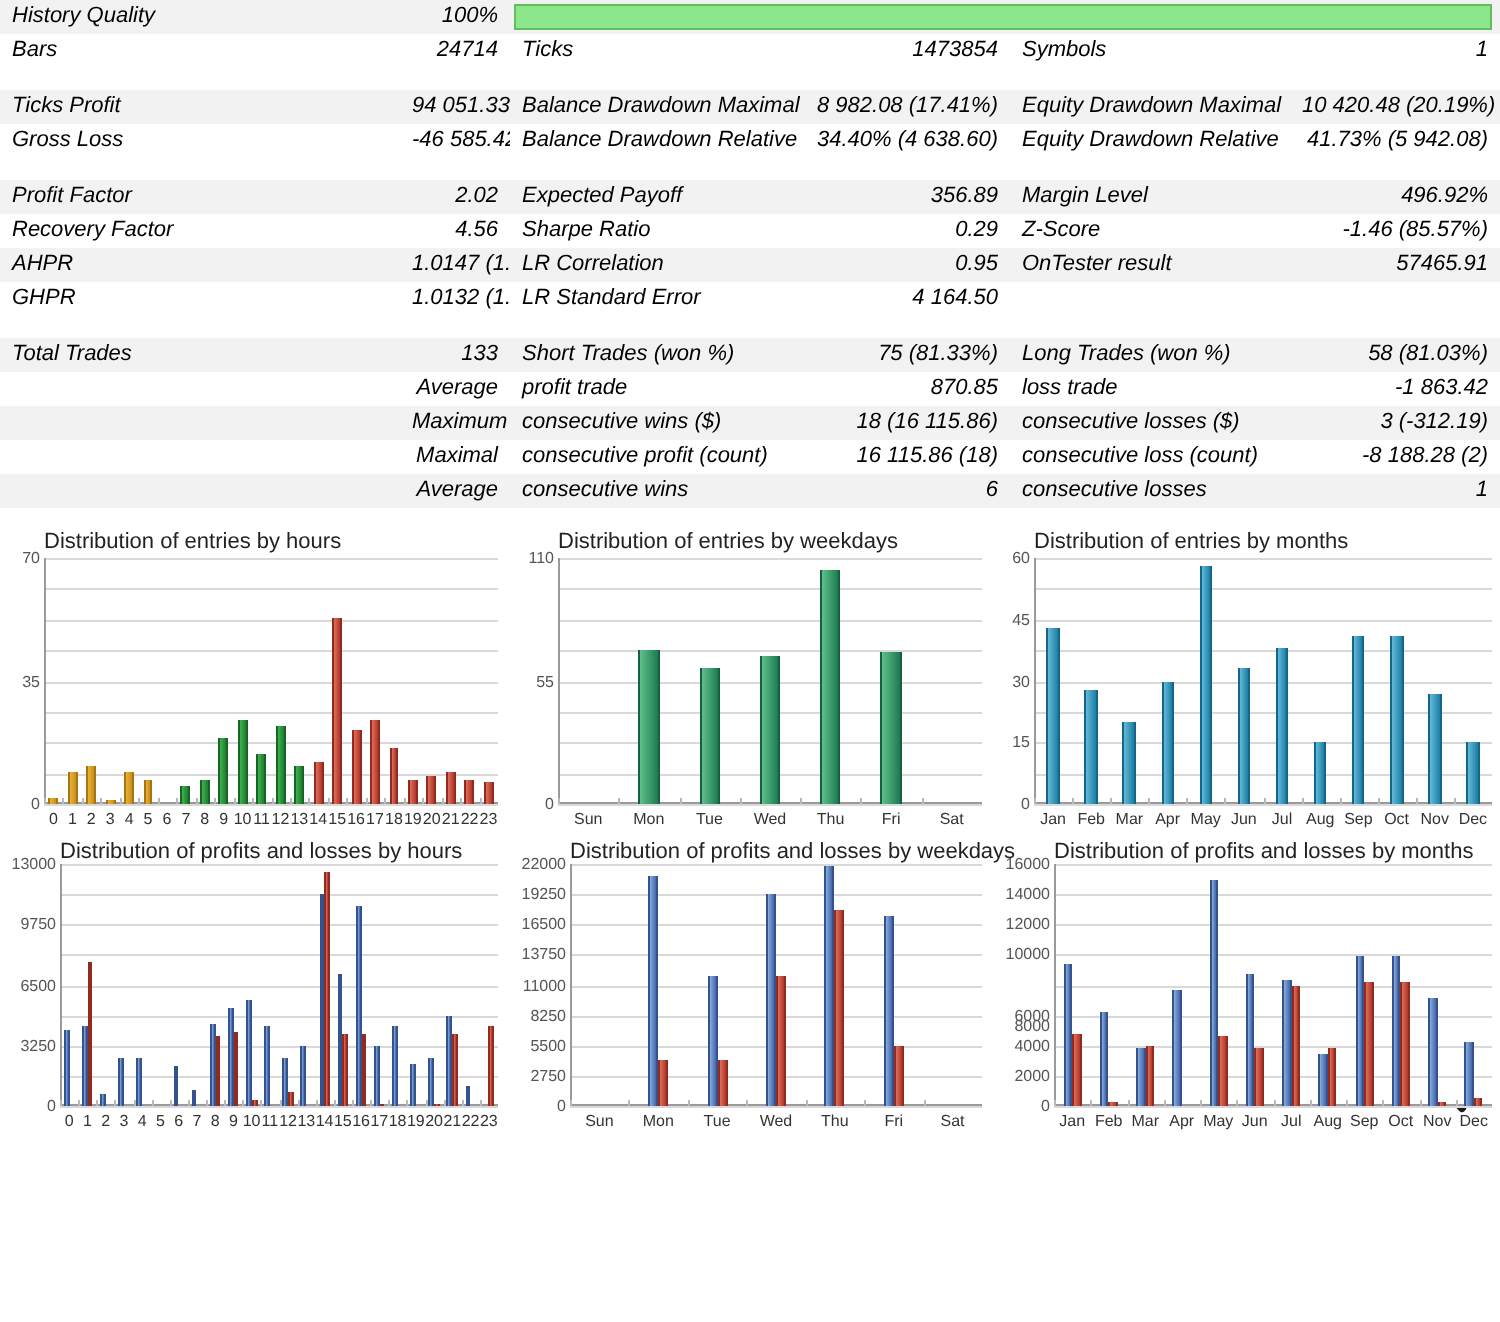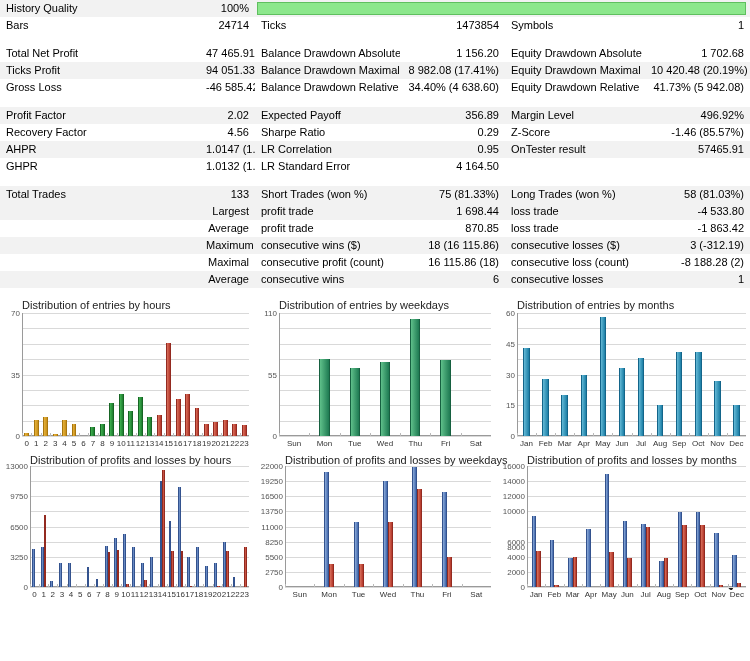--- a/index.html
+++ b/index.html
@@ -6,21 +6,21 @@
   html, body { margin:0; padding:0; }
   body {
     width:750px; height:661px;
     font-family:"Liberation Sans", sans-serif;
     font-size:11px;
     color:#000;
     background:#ffffff;
     overflow:hidden;
   }
   
-  .stats { width:750px; border-collapse:collapse; table-layout:fixed; }
+  .stats { width:750px; border-collapse:collapse; table-layout:fixed;font-style:italic; }
   .stats td {
     height:17px; padding:0 6px 0 6px;
     font-size:11px; line-height:17px;
     white-space:nowrap; overflow:hidden;
   }
   .stats tr.alt td { background:#f2f2f2; }
   .stats tr.plain td { background:#ffffff; }
   .lbl  { text-align:left;  }
   .val  { text-align:right; }
   col.c1 { width:200px; } col.c2 { width:55px; }
@@ -87,28 +87,20 @@
         <td class="lbl">Bars</td>
         <td class="val">24714</td>
         <td class="lbl">Ticks</td>
         <td class="val">1473854</td>
         <td class="lbl">Symbols</td>
         <td class="val">1</td>
       </tr>
       <tr class="spacer">
         <td colspan="6"></td>
       </tr>
-      <tr class="plain">
-        <td class="lbl">Total Net Profit</td>
-        <td class="val">47 465.91</td>
-        <td class="lbl">Balance Drawdown Absolute</td>
-        <td class="val">1 156.20</td>
-        <td class="lbl">Equity Drawdown Absolute</td>
-        <td class="val">1 702.68</td>
-      </tr>
       <tr class="alt">
         <td class="lbl">Ticks Profit</td>
         <td class="val">94 051.33</td>
         <td class="lbl">Balance Drawdown Maximal</td>
         <td class="val">8 982.08 (17.41%)</td>
         <td class="lbl">Equity Drawdown Maximal</td>
         <td class="val">10 420.48 (20.19%)</td>
       </tr>
       <tr class="plain">
         <td class="lbl">Gross Loss</td>
@@ -156,28 +148,20 @@
       <tr class="spacer">
         <td colspan="6"></td>
       </tr>
       <tr class="alt">
         <td class="lbl">Total Trades</td>
         <td class="val">133</td>
         <td class="lbl">Short Trades (won %)</td>
         <td class="val">75 (81.33%)</td>
         <td class="lbl">Long Trades (won %)</td>
         <td class="val">58 (81.03%)</td>
-      </tr>
-      <tr class="alt">
-        <td class="lbl"></td>
-        <td class="val">Largest</td>
-        <td class="lbl">profit trade</td>
-        <td class="val">1 698.44</td>
-        <td class="lbl">loss trade</td>
-        <td class="val">-4 533.80</td>
       </tr>
       <tr class="plain">
         <td class="lbl"></td>
         <td class="val">Average</td>
         <td class="lbl">profit trade</td>
         <td class="val">870.85</td>
         <td class="lbl">loss trade</td>
         <td class="val">-1 863.42</td>
       </tr>
       <tr class="alt">

